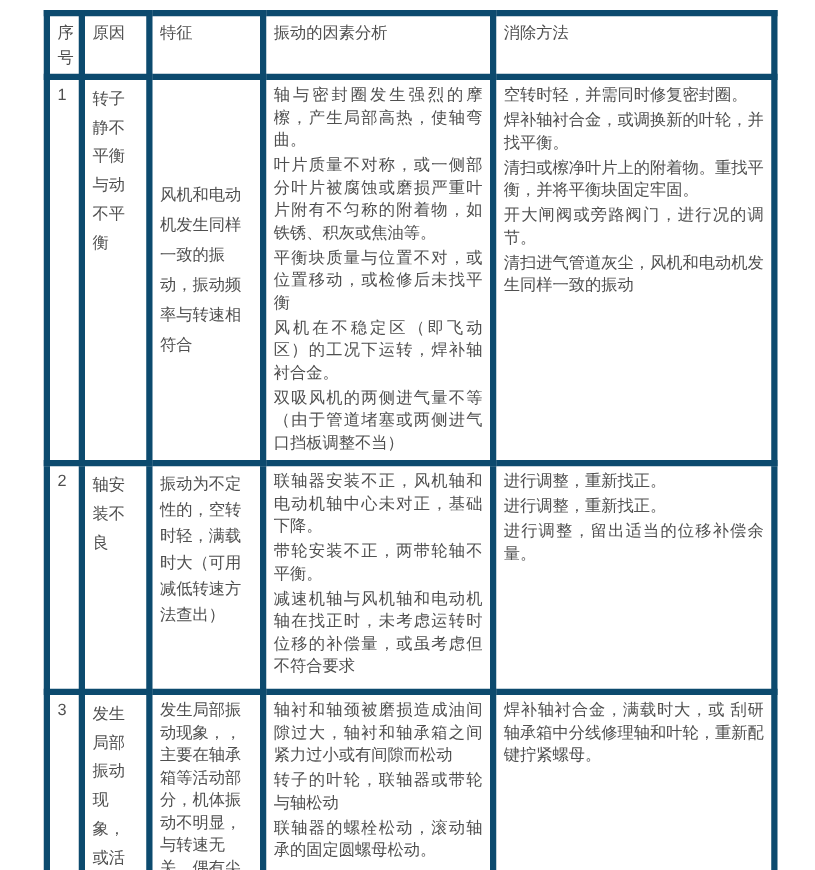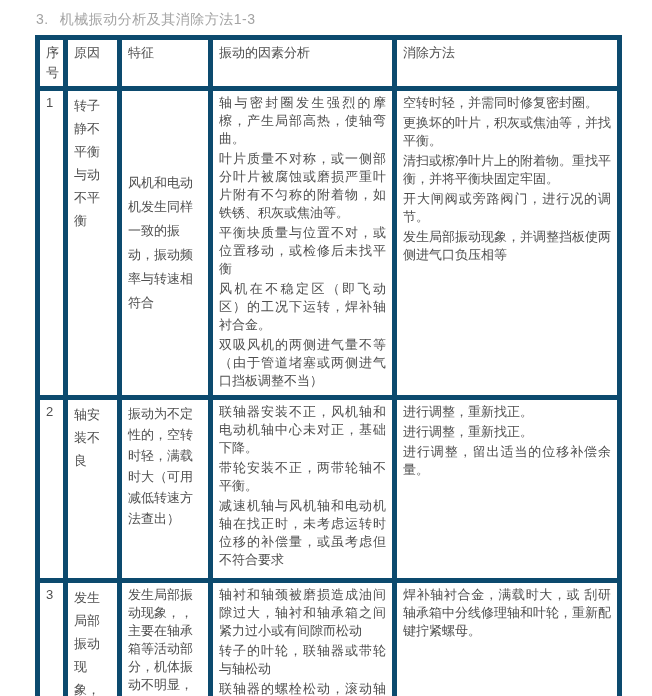--- a/index.html
+++ b/index.html
@@ -74,23 +74,20 @@
   td.analysis p, td.solution p {
     margin: 0 0 2px 0;
     line-height: 18px;
     text-align: justify;
   }
 </style>
 </head>
 <body>
 
 <div class="page">
-  <div class="doc-title">
-    <span class="num">3.</span><span>机械振动分析及其消除方法1-3</span>
-  </div>
 
   <table class="vib">
     <colgroup>
       <col style="width:28px">
       <col style="width:54px">
       <col style="width:91px">
       <col style="width:184px">
       <col style="width:225px">
     </colgroup>
     <thead>
@@ -109,24 +106,24 @@
           <td class="feature">风机和电动机发生同样一致的振动，振动频率与转速相符合</td>
           <td class="analysis">
             <p>轴与密封圈发生强烈的摩檫，产生局部高热，使轴弯曲。</p>
             <p>叶片质量不对称，或一侧部分叶片被腐蚀或磨损严重叶片附有不匀称的附着物，如铁锈、积灰或焦油等。</p>
             <p>平衡块质量与位置不对，或位置移动，或检修后未找平衡</p>
             <p>风机在不稳定区（即飞动区）的工况下运转，焊补轴衬合金。</p>
             <p>双吸风机的两侧进气量不等（由于管道堵塞或两侧进气口挡板调整不当）</p>
           </td>
           <td class="solution">
             <p>空转时轻，并需同时修复密封圈。</p>
-            <p>更换坏的叶片，积灰或焦油等，并找平衡。</p>
+            <p>焊补轴衬合金，或调换新的叶轮，并找平衡。</p>
             <p>清扫或檫净叶片上的附着物。重找平衡，并将平衡块固定牢固。</p>
             <p>开大闸阀或旁路阀门，进行况的调节。</p>
-            <p>发生局部振动现象，并调整挡板使两侧进气口负压相等</p>
+            <p>清扫进气管道灰尘，风机和电动机发生同样一致的振动</p>
           </td>
         </tr>
         <tr class="r2">
           <td class="no">2</td>
           <td class="cause">轴安装不良</td>
           <td class="feature">振动为不定性的，空转时轻，满载时大（可用减低转速方法查出）</td>
           <td class="analysis">
             <p>联轴器安装不正，风机轴和电动机轴中心未对正，基础下降。</p>
             <p>带轮安装不正，两带轮轴不平衡。</p>
             <p>减速机轴与风机轴和电动机轴在找正时，未考虑运转时位移的补偿量，或虽考虑但不符合要求</p>

